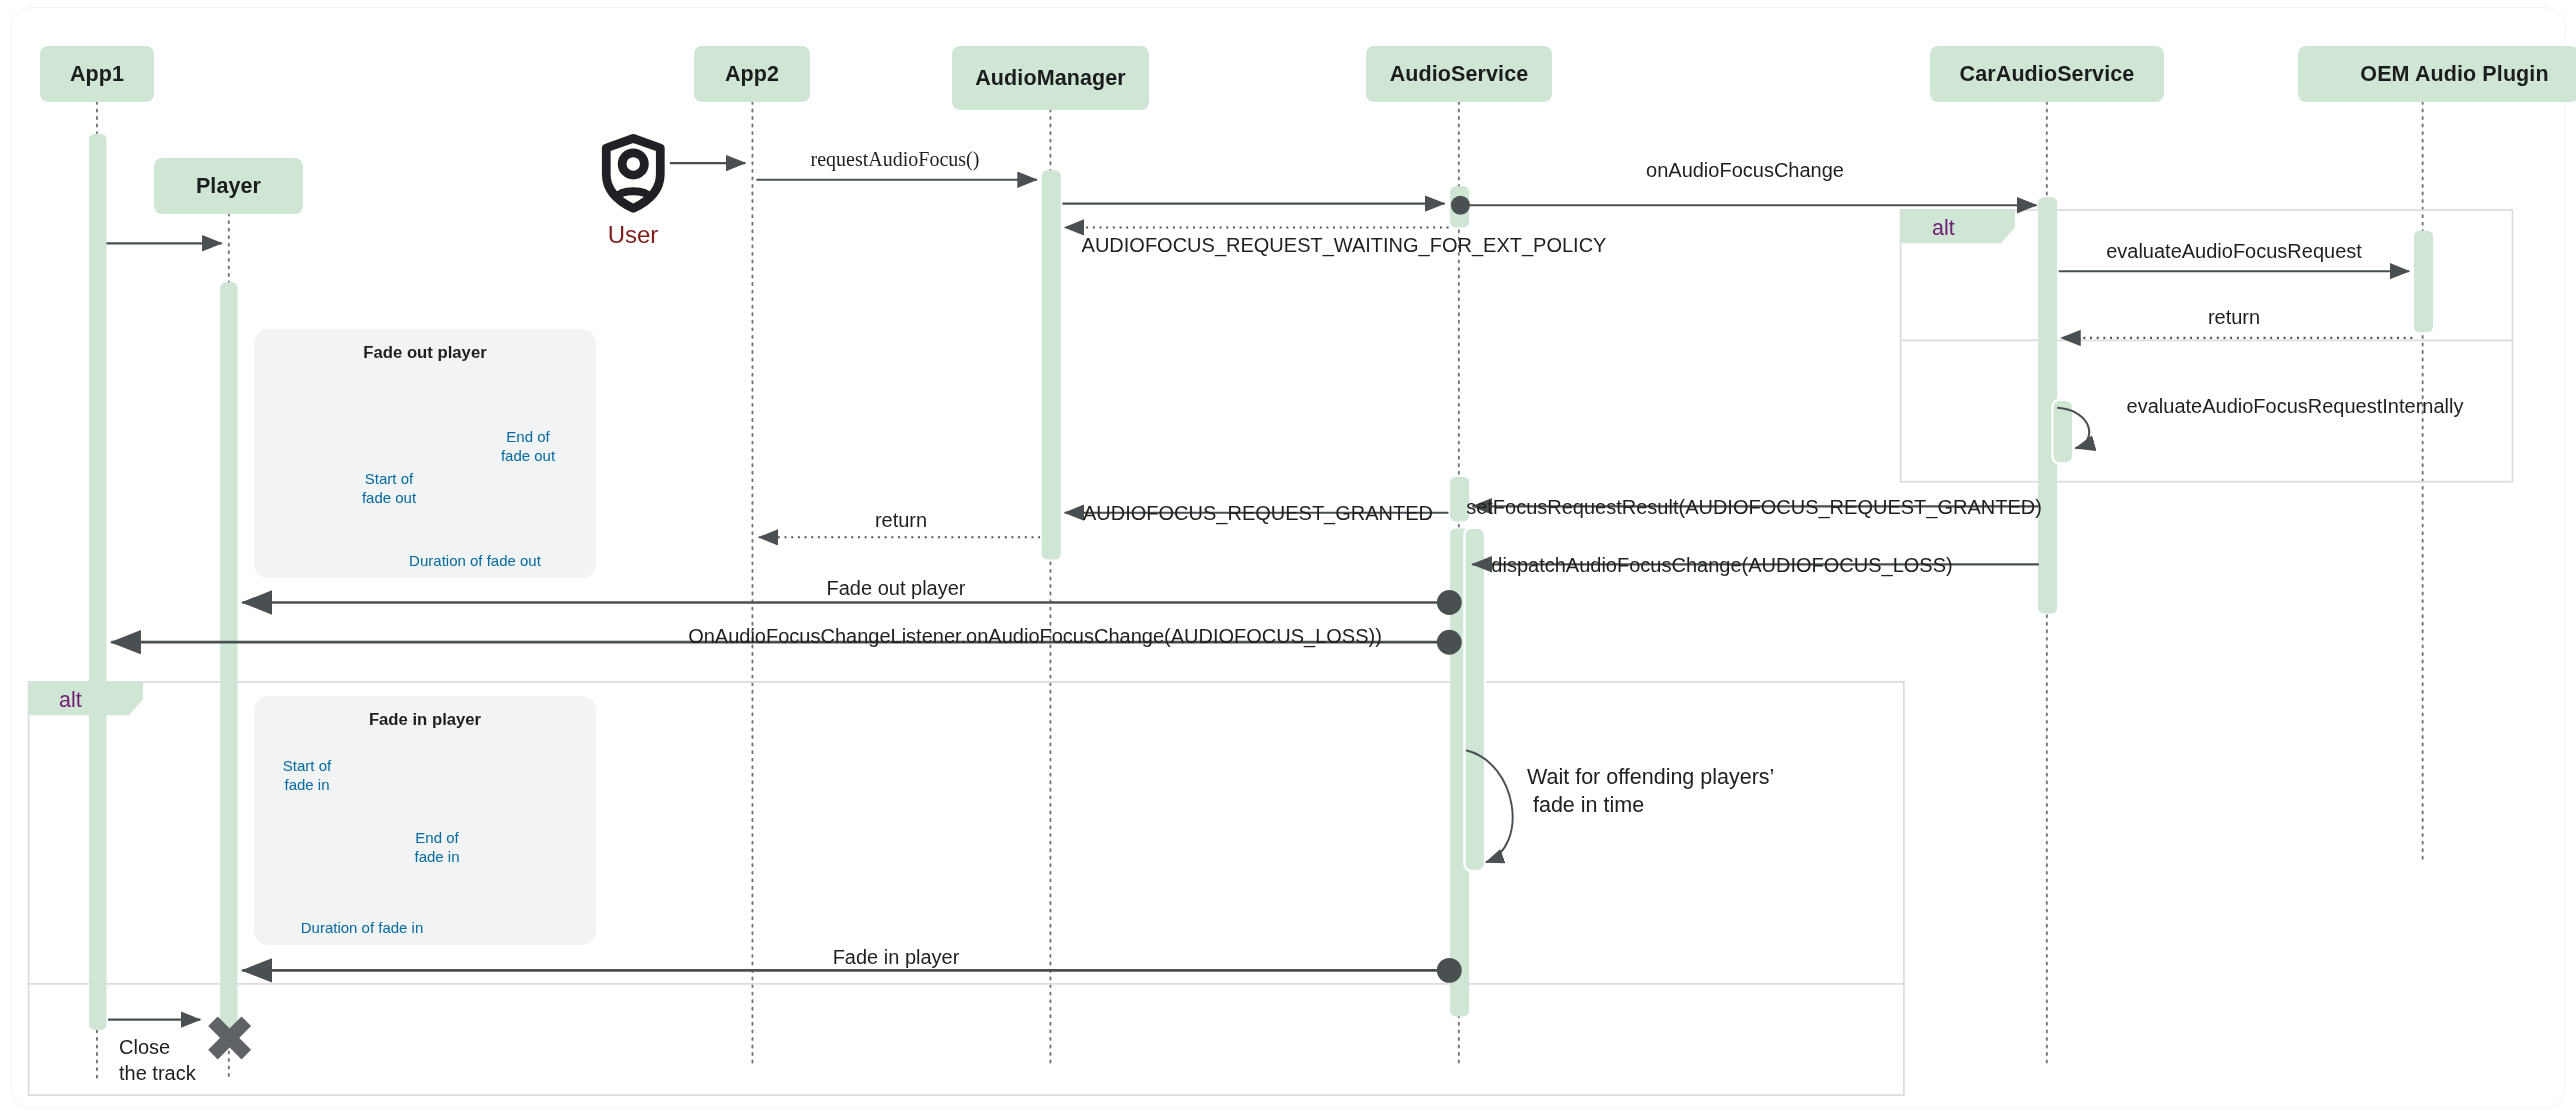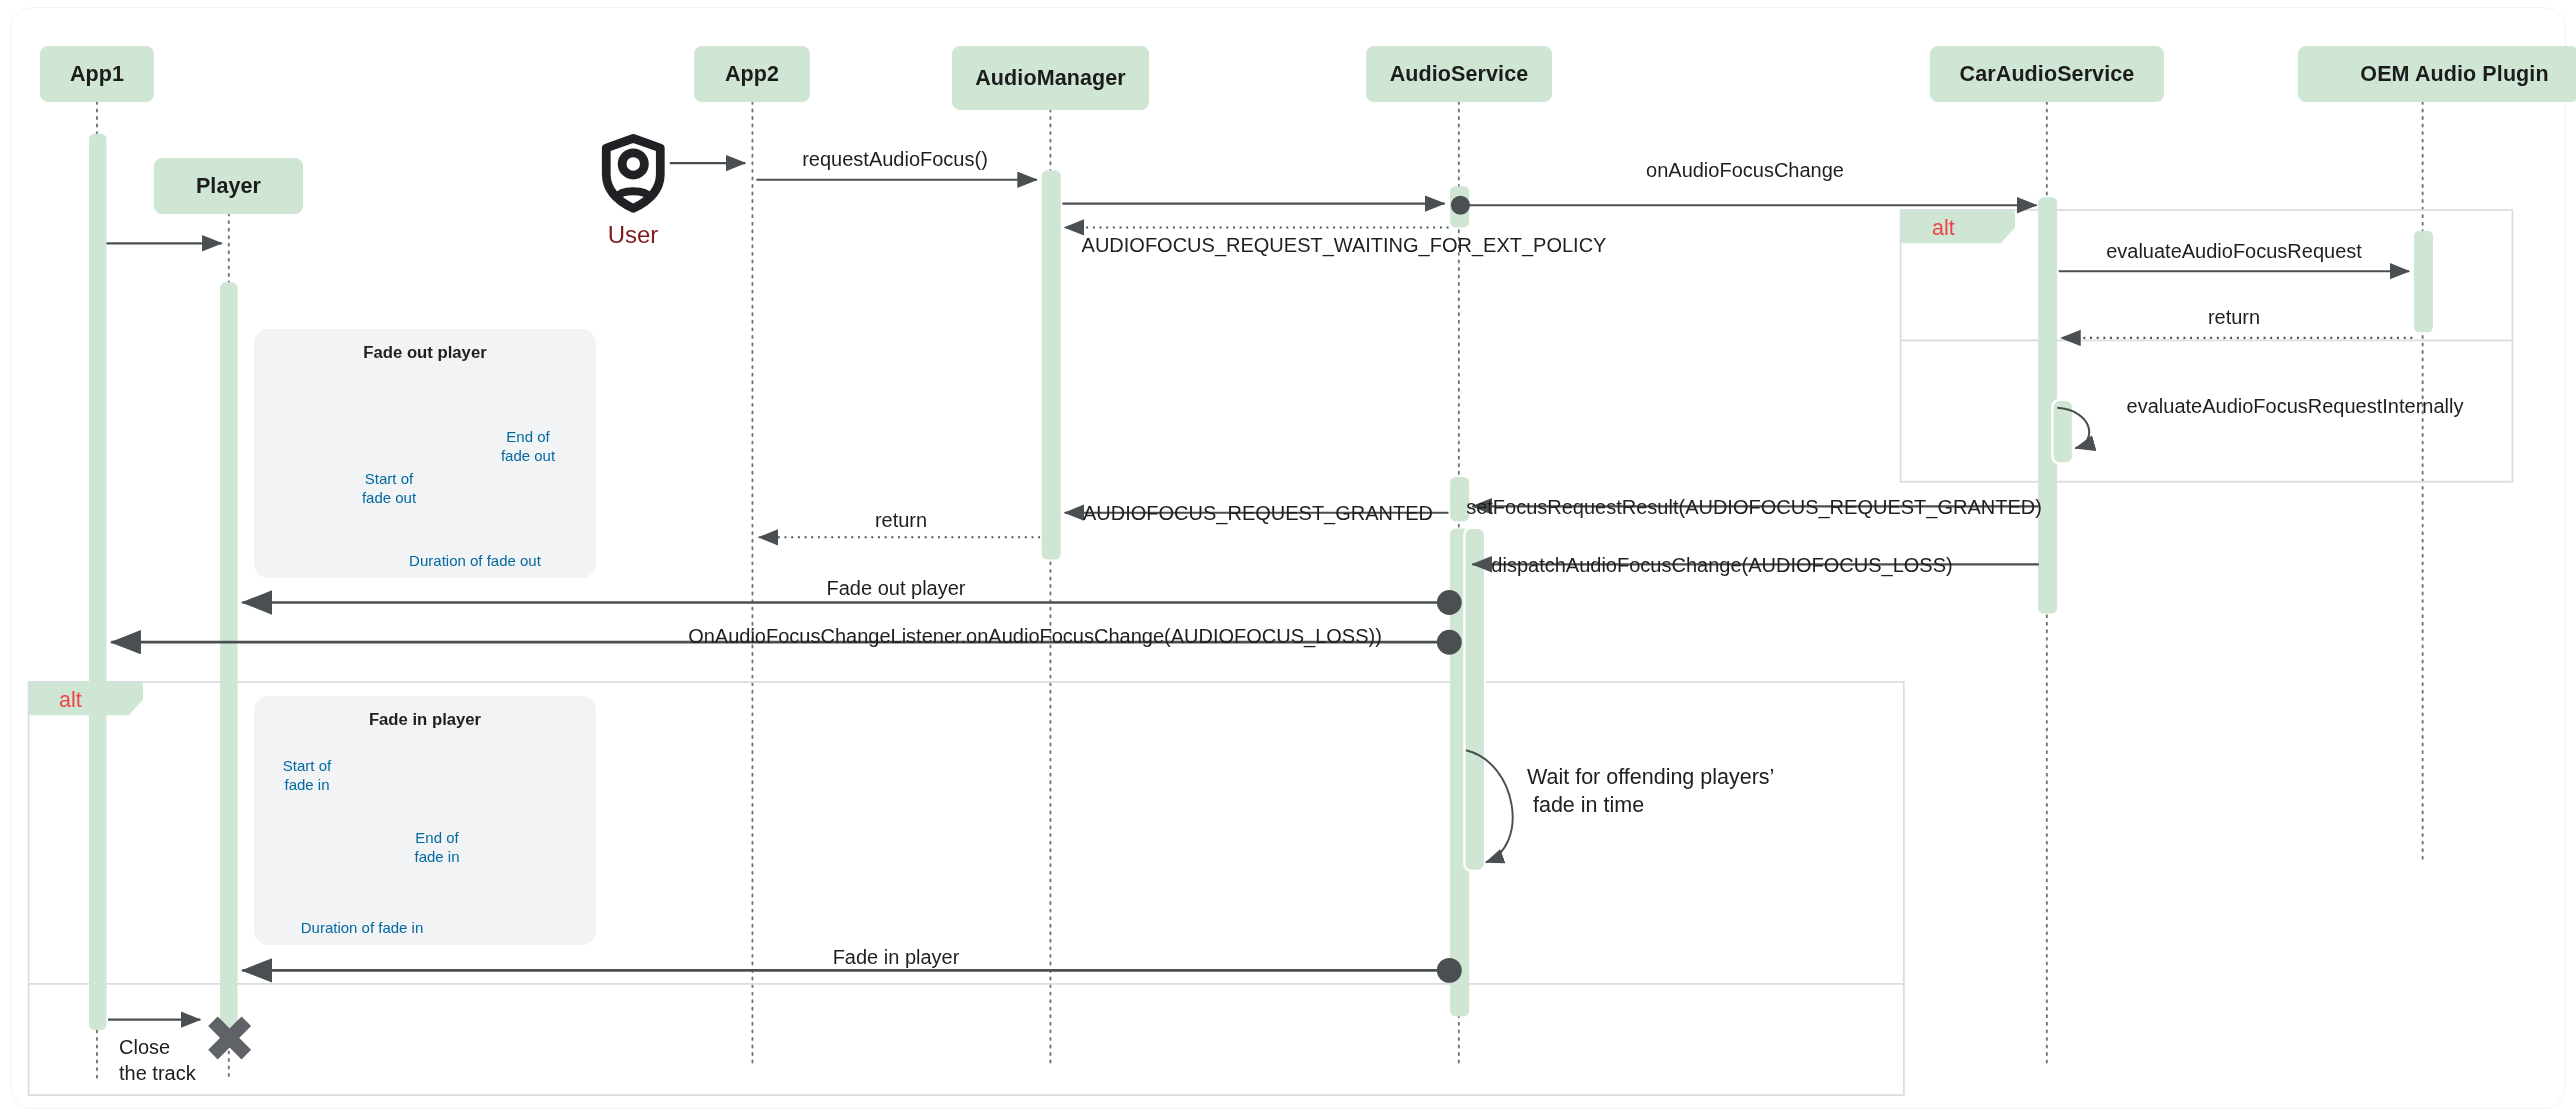--- a/index.html
+++ b/index.html
@@ -2,21 +2,21 @@
 <html style="font-size:12.7px"><head>
 <meta charset="utf-8">
 <style>
   html,body{margin:0;padding:0;background:#ffffff;}
   body{font-family:"Liberation Sans","DejaVu Sans",sans-serif;}
   #stage{position:relative;width:2576px;height:1116px;background:#ffffff;overflow:hidden;}
   #card{position:absolute;left:11px;top:8px;width:2554px;height:1100px;background:#ffffff;border-radius:20.7px;box-shadow:0 0 0 0.8px #f1f1f1;}
   svg#canvas{position:absolute;left:0;top:0;width:2576px;height:1116px;}
   .pbox{position:absolute;background:#cfe6d4;border-radius:8px;display:flex;align-items:center;justify-content:center;
         font-weight:bold;font-size:21.5px;color:#1c1c1c;letter-spacing:0.1px;}
-  .altlbl{position:absolute;font-size:21.5px;color:#ef4444;}
+  .altlbl{position:absolute;font-size:21.5px;color:#701a75;}
   .msg{position:absolute;font-size:20px;color:#1f1f1f;white-space:nowrap;}
   .msg.c{transform:translateX(-50%);}
   .note{position:absolute;font-size:21.5px;color:#202020;line-height:1.28;white-space:pre;}
   .actorlbl{position:absolute;font-size:24px;color:#7f1d1d;transform:translateX(-50%);}
   .chartbox{position:absolute;background:#f1f3f4;border-radius:14.3px;}
   .ctitle{position:absolute;font-size:16.7px;font-weight:bold;color:#1f1f1f;transform:translateX(-50%);text-align:center;}
   .clbl{position:absolute;font-size:15px;color:#0369a1;line-height:1.28;text-align:center;transform:translateX(-50%);white-space:pre;}
 </style>
 </head>
 <body>
@@ -147,21 +147,21 @@
   <div class="pbox" style="left:952px;top:46px;width:197px;height:64px;">AudioManager</div>
   <div class="pbox" style="left:1366px;top:46px;width:186px;height:56px;">AudioService</div>
   <div class="pbox" style="left:1930px;top:46px;width:234px;height:56px;">CarAudioService</div>
   <div class="pbox" style="left:2298px;top:46px;width:249px;height:56px;padding-left:32px;">OEM Audio Plugin</div>
 
   <div class="actorlbl" style="left:633px;top:221px;">User</div>
 
   <div class="altlbl" style="left:1932px;top:216px;">alt</div>
   <div class="altlbl" style="left:59px;top:688px;">alt</div>
 
-  <div class="msg c" style="left:895px;top:148px;">requestAudioFocus()</div>
+  <div class="msg c" style="left:895px;top:148px;font-family:Liberation Serif, serif;">requestAudioFocus()</div>
   <div class="msg c" style="left:1745px;top:159px;">onAudioFocusChange</div>
   <div class="msg c" style="left:1344px;top:234px;">AUDIOFOCUS_REQUEST_WAITING_FOR_EXT_POLICY</div>
   <div class="msg c" style="left:2234px;top:240px;">evaluateAudioFocusRequest</div>
   <div class="msg c" style="left:2234px;top:306px;">return</div>
   <div class="msg c" style="left:2295px;top:395px;">evaluateAudioFocusRequestInternally</div>
   <div class="msg c" style="left:1754px;top:496px;">setFocusRequestResult(AUDIOFOCUS_REQUEST_GRANTED)</div>
   <div class="msg c" style="left:1258px;top:502px;">AUDIOFOCUS_REQUEST_GRANTED</div>
   <div class="msg c" style="left:901px;top:509px;">return</div>
   <div class="msg c" style="left:1714px;top:554px;margin-left:8px;">dispatchAudioFocusChange(AUDIOFOCUS_LOSS)</div>
   <div class="msg c" style="left:896px;top:577px;">Fade out player</div>

